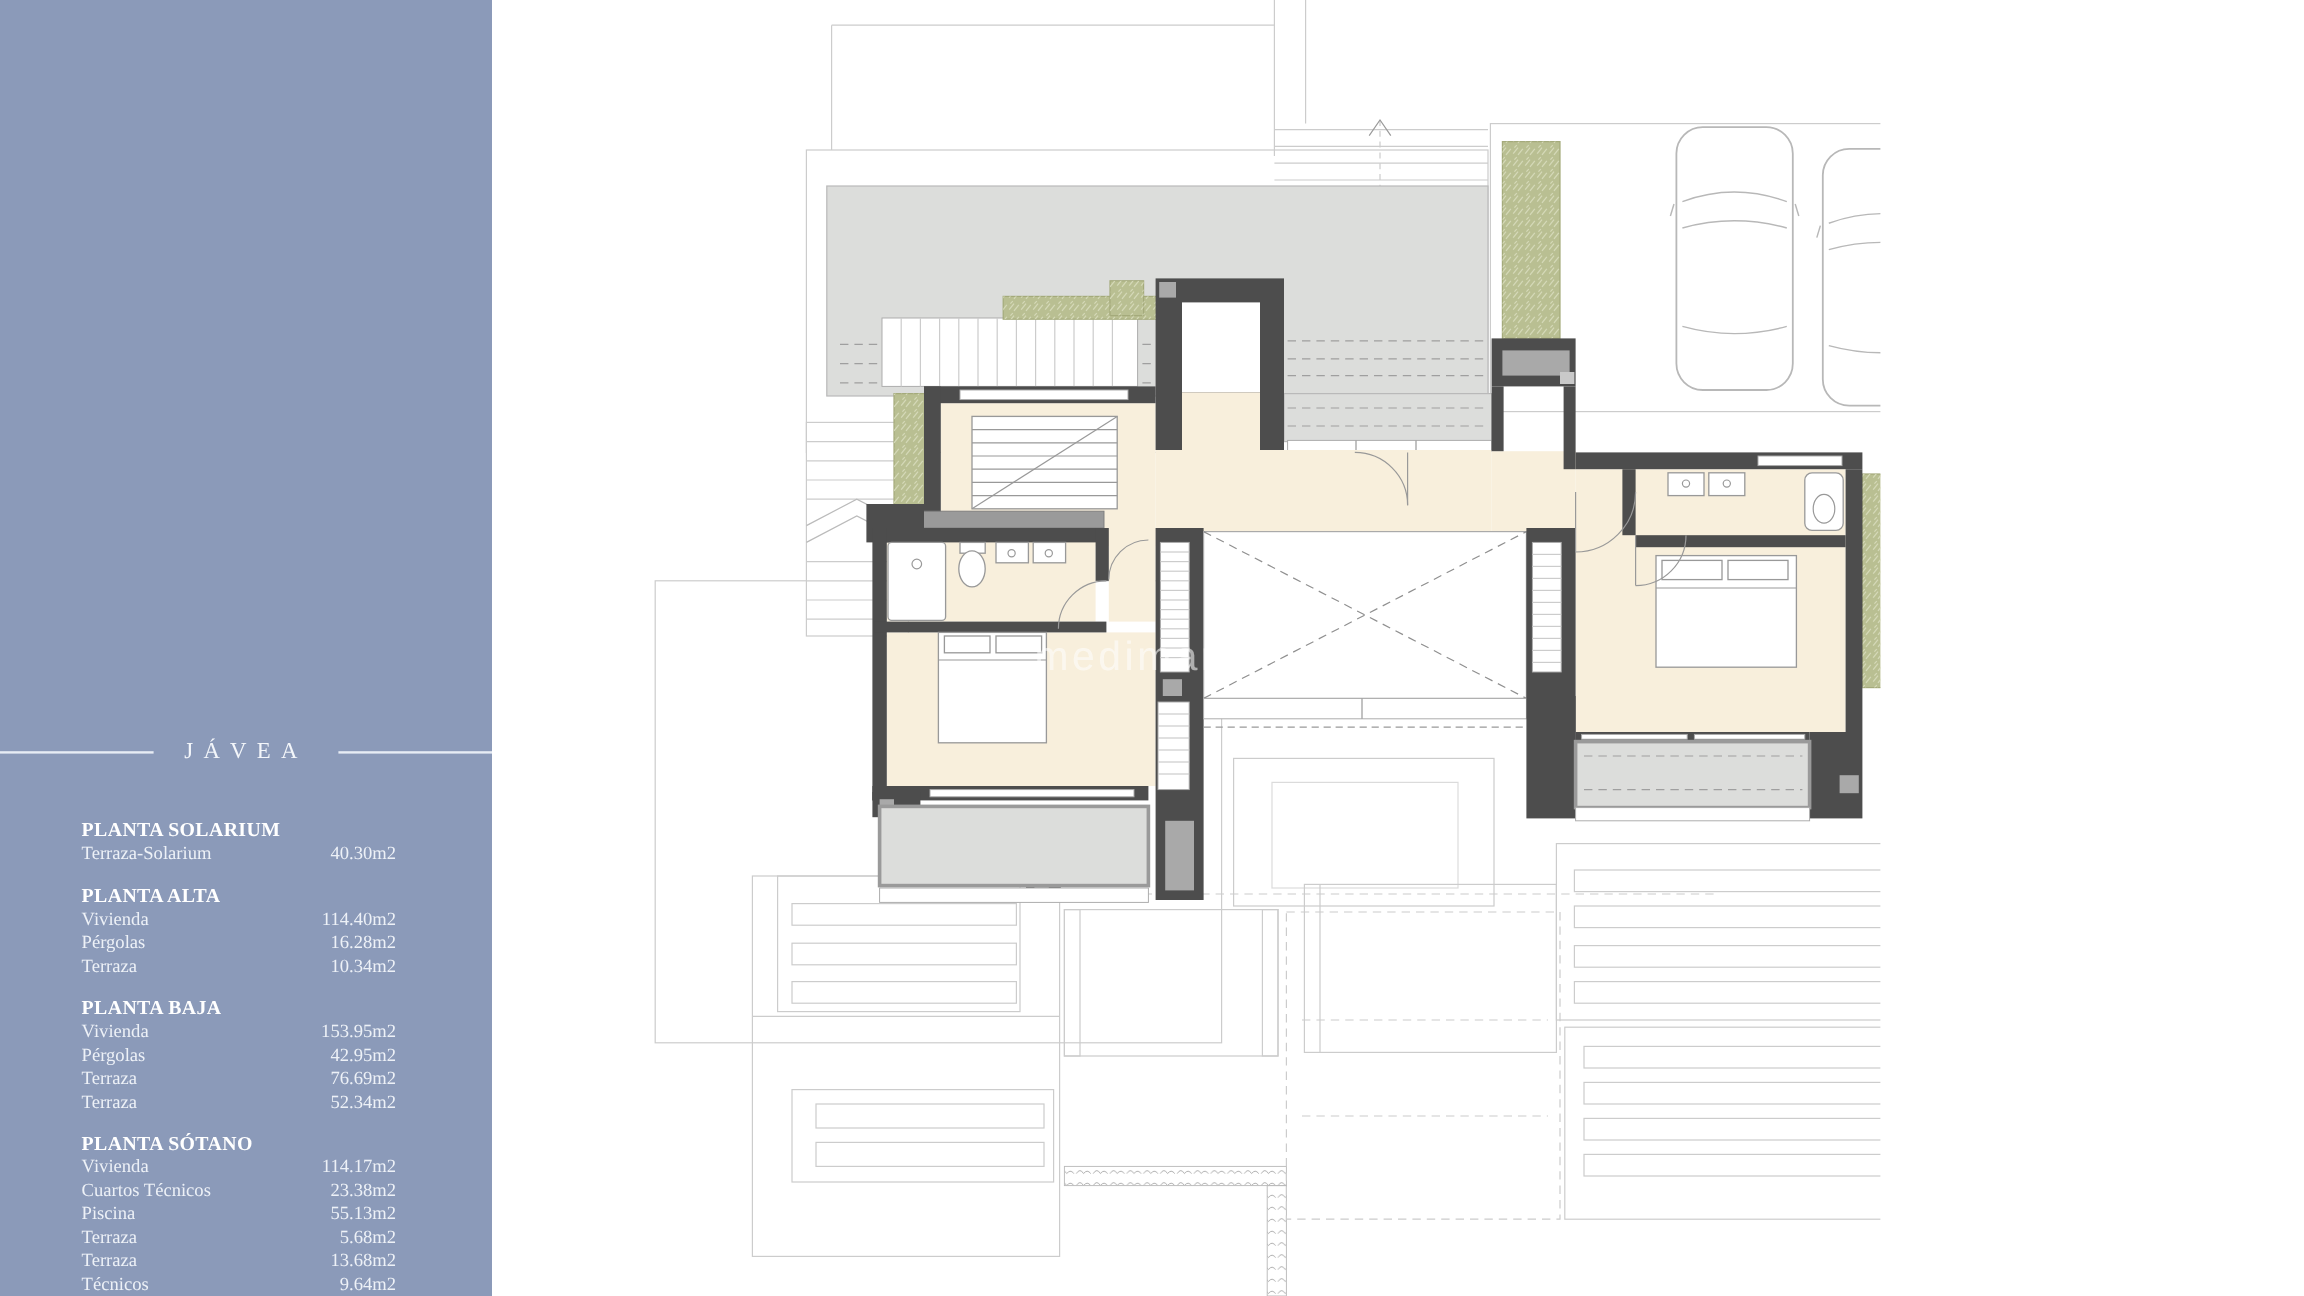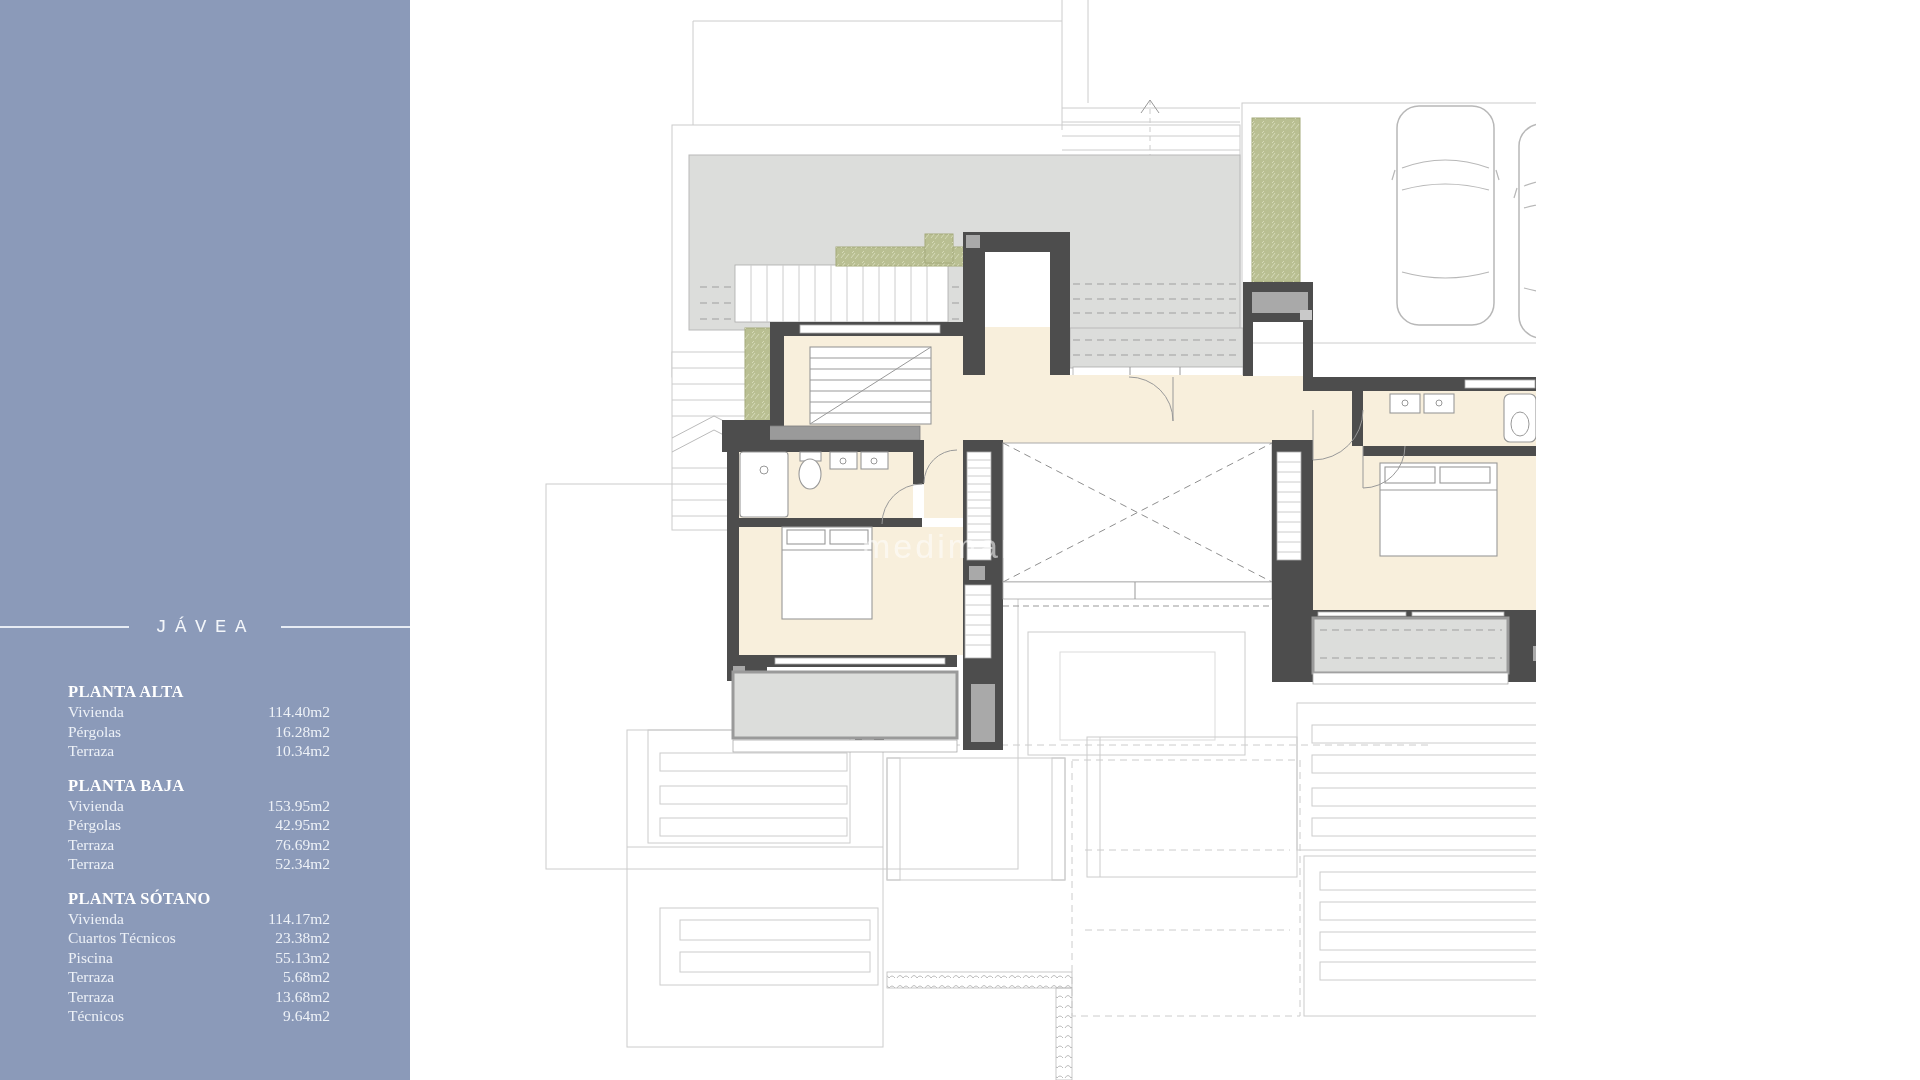--- a/index.html
+++ b/index.html
@@ -3,25 +3,25 @@
 <meta charset="utf-8">
 <style>
   :root{
     --sidebar:#8b9ab9; --sline:#e7ecf4; --stext:#f3f6fa;
     --wall:#4d4d4d; --ledge:#9a9a9a; --terrace:#dcdddb; --room:#f8efdc;
     --green:#b9bf92; --greenEdge:#a4aa7b; --faint:#cccccc; --fix:#999999;
     --car:#b8b8b8; --wm:#ffffff;
   }
   html,body{margin:0;padding:0;width:1920px;height:1080px;overflow:hidden;background:#fff;
     font-family:"Liberation Serif","DejaVu Serif",serif;}
-  .stage{position:relative;width:1536px;height:1080px;overflow:hidden;}
+  .stage{position:relative;width:1536px;height:1080px;overflow:hidden;padding-left:31px;}
   svg.plan{position:absolute;left:0;top:0;}
   
   .sidebar{position:absolute;left:0;top:0;width:410px;height:1080px;background:var(--sidebar);z-index:5;}
-  .sb-title{position:absolute;top:616px;left:0;width:410px;display:flex;align-items:center;font-family:Liberation Mono, monospace;}
+  .sb-title{position:absolute;top:616px;left:0;width:410px;display:flex;align-items:center;}
   .sb-title .rule{height:2px;background:var(--sline);flex:1;}
   .sb-title .rule.left{max-width:140px;}
   .sb-title .rule.right{max-width:140px;}
   .sb-title .t{margin:0 26px;color:var(--stext);font-size:19px;letter-spacing:.45em;white-space:nowrap;}
   .sb-list{position:absolute;top:682px;left:68px;width:262px;color:var(--stext);}
   .area-section{margin-bottom:15px;}
   .area-heading{font-weight:bold;font-size:16.5px;line-height:20px;color:#ffffff;letter-spacing:.02em;}
   .area-row{display:flex;justify-content:space-between;font-size:15.5px;line-height:19.5px;color:#edf1f7;}
   .area-row .v{text-align:right;}
   
@@ -430,20 +430,27 @@
 </svg>
 
   <div class="sidebar">
     <div class="sb-title">
       <div class="rule left"></div>
       <div class="t">JÁVEA</div>
       <div class="rule right"></div>
     </div>
     <div class="sb-list" id="area-list">
         <div class="area-section">
+          <div class="area-heading">PLANTA SOLARIUM</div>
+          <div class="area-row">
+            <span class="l">Terraza-Solarium</span>
+            <span class="v">40.30m2</span>
+          </div>
+        </div>
+        <div class="area-section">
           <div class="area-heading">PLANTA ALTA</div>
           <div class="area-row">
             <span class="l">Vivienda</span>
             <span class="v">114.40m2</span>
           </div>
           <div class="area-row">
             <span class="l">Pérgolas</span>
             <span class="v">16.28m2</span>
           </div>
           <div class="area-row">

